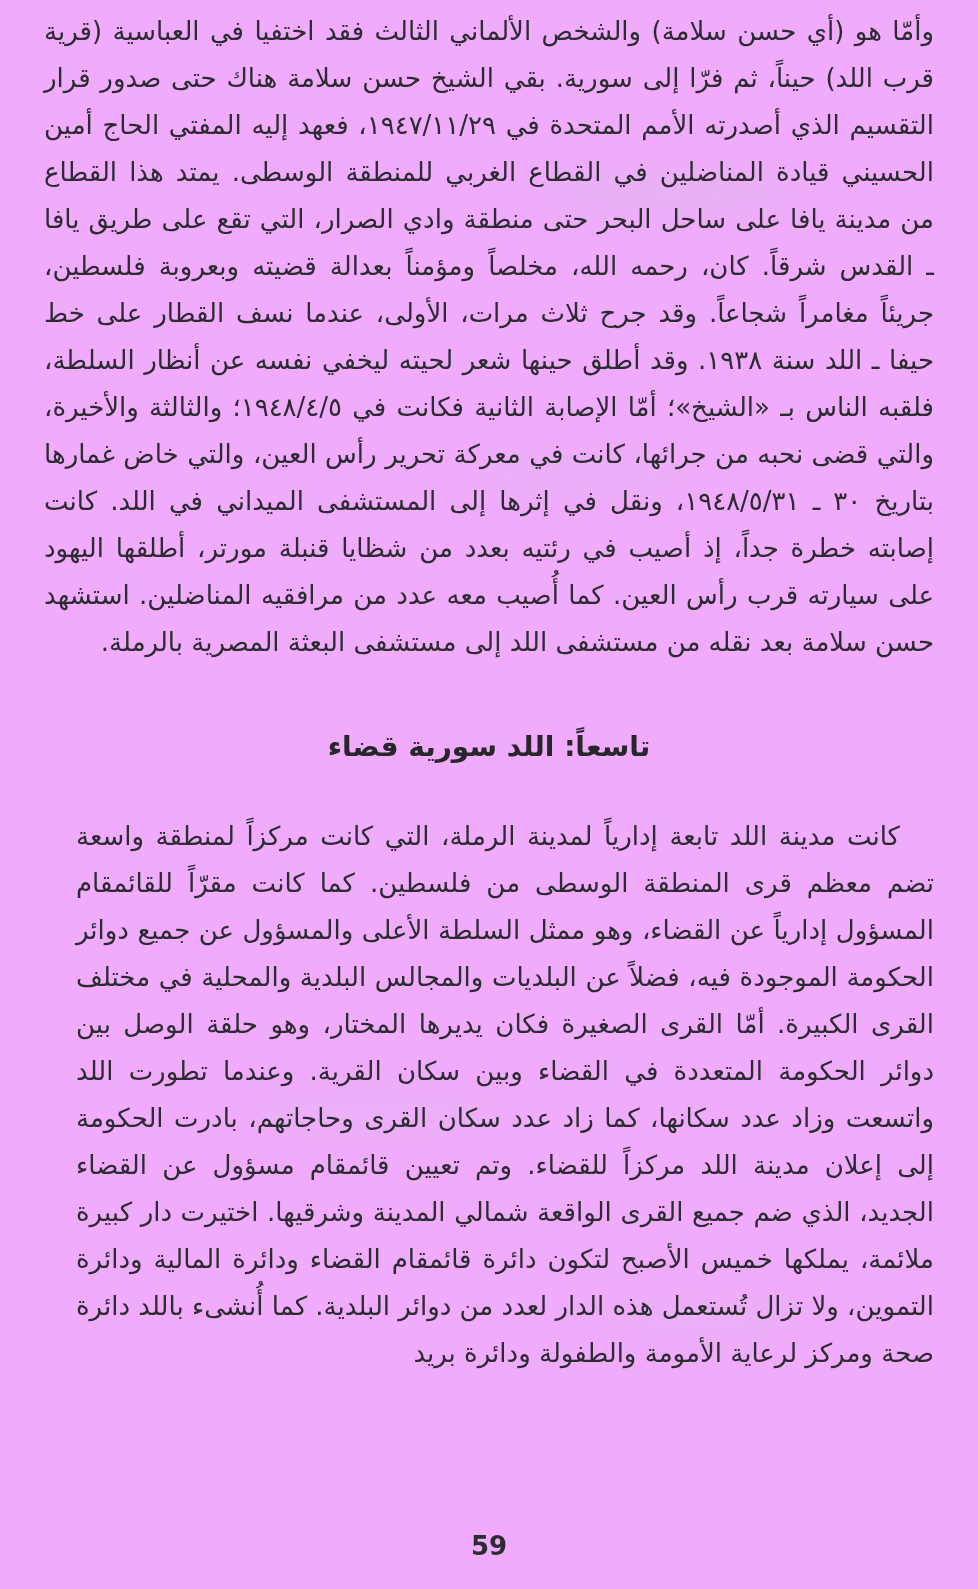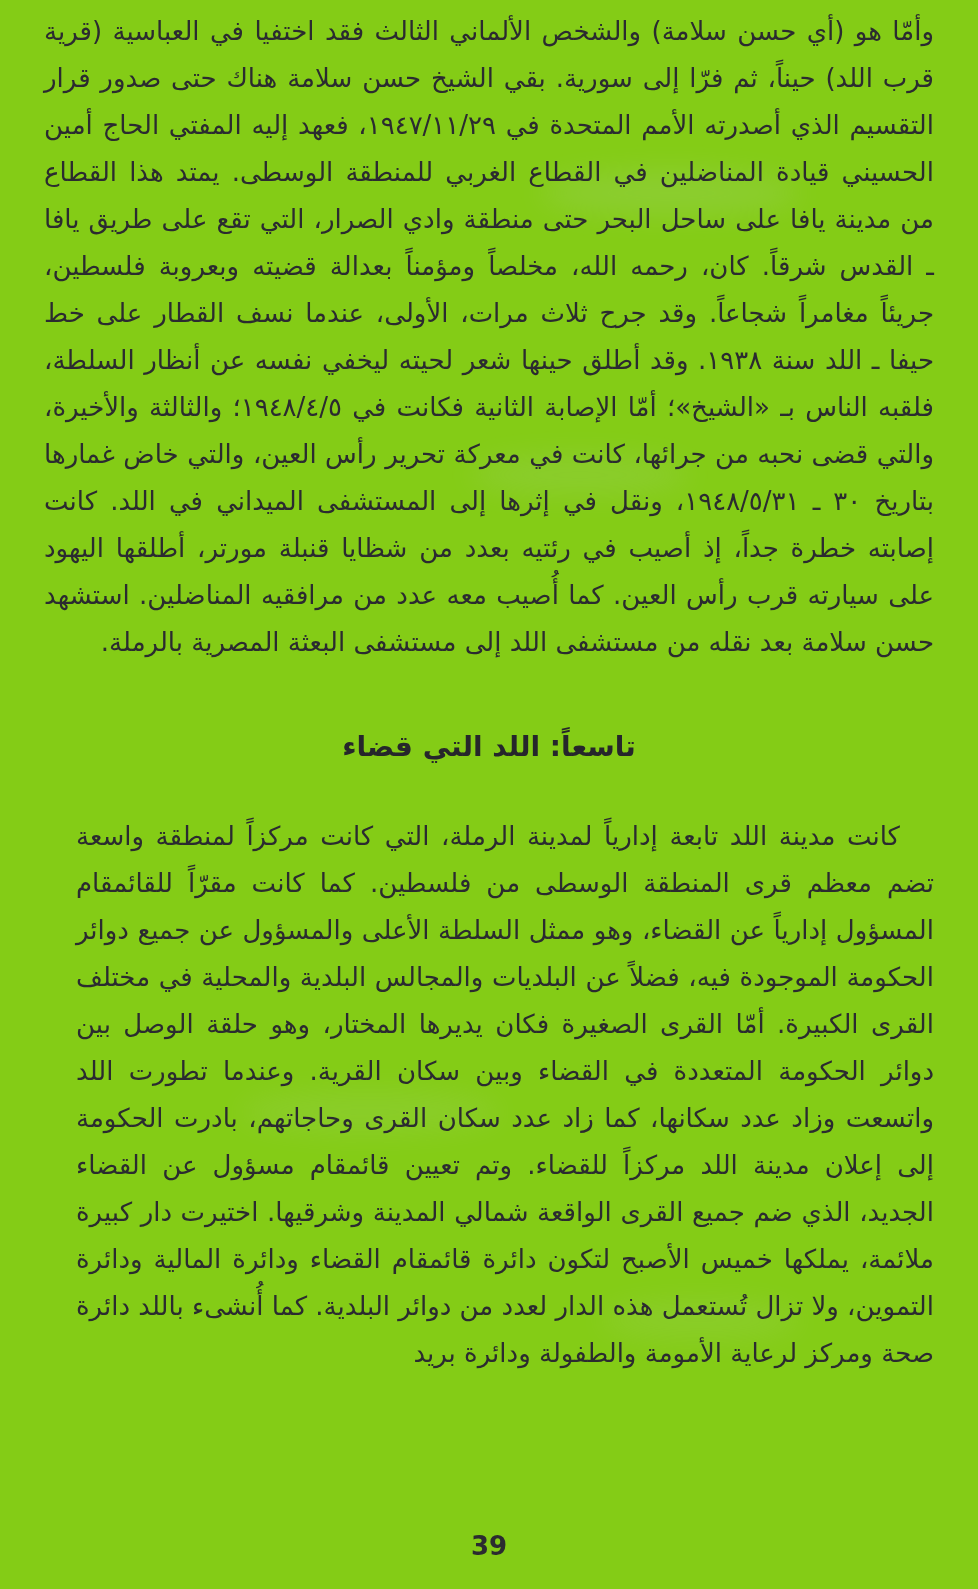--- a/index.html
+++ b/index.html
@@ -5,21 +5,21 @@
   html, body {
     margin: 0;
     padding: 0;
     background: #ffffff;
   }
   .page {
     position: relative;
     width: 978px;
     height: 1589px;
     margin: 0;
-    background: #84cc16;
+    background: #f0abfc;
     overflow: hidden;
     direction: rtl;
     font-family: "DejaVu Sans", sans-serif;
     color: #2b2b30;
   }
   
   .artifact {
     position: absolute;
     border-radius: 50%;
     filter: blur(14px);
@@ -73,21 +73,21 @@
 
   <div class="artifact a1"></div>
   <div class="artifact a2"></div>
   <div class="artifact a3"></div>
   <div class="artifact a4"></div>
 
   <main class="text-block">
 
     <p class="para">وأمّا هو (أي حسن سلامة) والشخص الألماني الثالث فقد اختفيا في العباسية (قرية قرب اللد) حيناً، ثم فرّا إلى سورية. بقي الشيخ حسن سلامة هناك حتى صدور قرار التقسيم الذي أصدرته الأمم المتحدة في ١٩٤٧/١١/٢٩، فعهد إليه المفتي الحاج أمين الحسيني قيادة المناضلين في القطاع الغربي للمنطقة الوسطى. يمتد هذا القطاع من مدينة يافا على ساحل البحر حتى منطقة وادي الصرار، التي تقع على طريق يافا ـ القدس شرقاً. كان، رحمه الله، مخلصاً ومؤمناً بعدالة قضيته وبعروبة فلسطين، جريئاً مغامراً شجاعاً. وقد جرح ثلاث مرات، الأولى، عندما نسف القطار على خط حيفا ـ اللد سنة ١٩٣٨. وقد أطلق حينها شعر لحيته ليخفي نفسه عن أنظار السلطة، فلقبه الناس بـ «الشيخ»؛ أمّا الإصابة الثانية فكانت في ١٩٤٨/٤/٥؛ والثالثة والأخيرة، والتي قضى نحبه من جرائها، كانت في معركة تحرير رأس العين، والتي خاض غمارها بتاريخ ٣٠ ـ ١٩٤٨/٥/٣١، ونقل في إثرها إلى المستشفى الميداني في اللد. كانت إصابته خطرة جداً، إذ أصيب في رئتيه بعدد من شظايا قنبلة مورتر، أطلقها اليهود على سيارته قرب رأس العين. كما أُصيب معه عدد من مرافقيه المناضلين. استشهد حسن سلامة بعد نقله من مستشفى اللد إلى مستشفى البعثة المصرية بالرملة.</p>
 
-    <h2 class="section-heading">تاسعاً: اللد التي قضاء</h2>
+    <h2 class="section-heading">تاسعاً: اللد سورية قضاء</h2>
 
     <p class="para indent-first">كانت مدينة اللد تابعة إدارياً لمدينة الرملة، التي كانت مركزاً لمنطقة واسعة تضم معظم قرى المنطقة الوسطى من فلسطين. كما كانت مقرّاً للقائمقام المسؤول إدارياً عن القضاء، وهو ممثل السلطة الأعلى والمسؤول عن جميع دوائر الحكومة الموجودة فيه، فضلاً عن البلديات والمجالس البلدية والمحلية في مختلف القرى الكبيرة. أمّا القرى الصغيرة فكان يديرها المختار، وهو حلقة الوصل بين دوائر الحكومة المتعددة في القضاء وبين سكان القرية. وعندما تطورت اللد واتسعت وزاد عدد سكانها، كما زاد عدد سكان القرى وحاجاتهم، بادرت الحكومة إلى إعلان مدينة اللد مركزاً للقضاء. وتم تعيين قائمقام مسؤول عن القضاء الجديد، الذي ضم جميع القرى الواقعة شمالي المدينة وشرقيها. اختيرت دار كبيرة ملائمة، يملكها خميس الأصبح لتكون دائرة قائمقام القضاء ودائرة المالية ودائرة التموين، ولا تزال تُستعمل هذه الدار لعدد من دوائر البلدية. كما أُنشىء باللد دائرة صحة ومركز لرعاية الأمومة والطفولة ودائرة بريد</p>
 
   </main>
 
-  <div class="page-number">39</div>
+  <div class="page-number">59</div>
 
 </div>
 
 </body></html>

